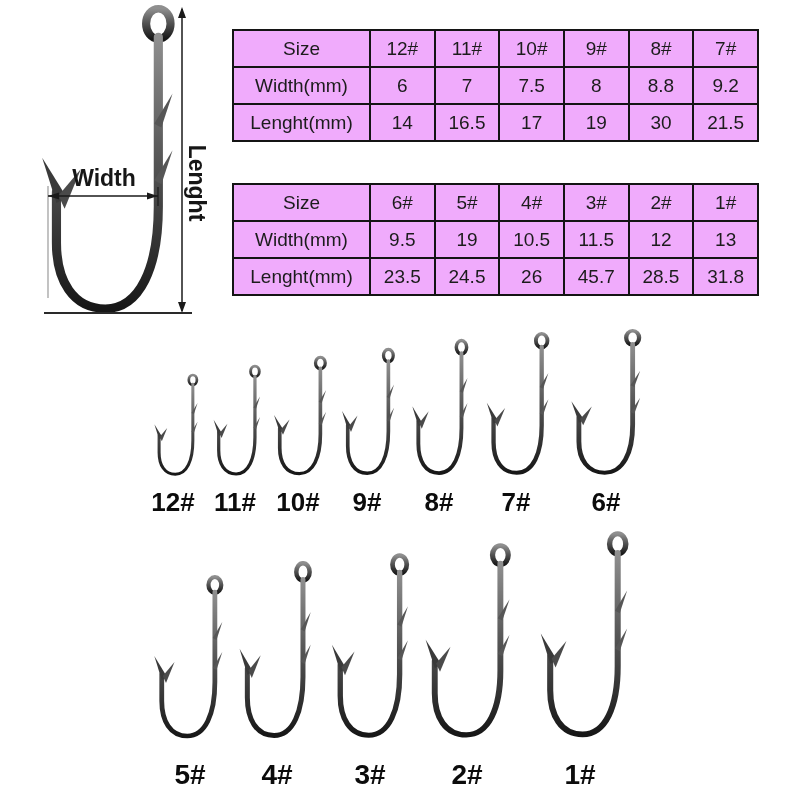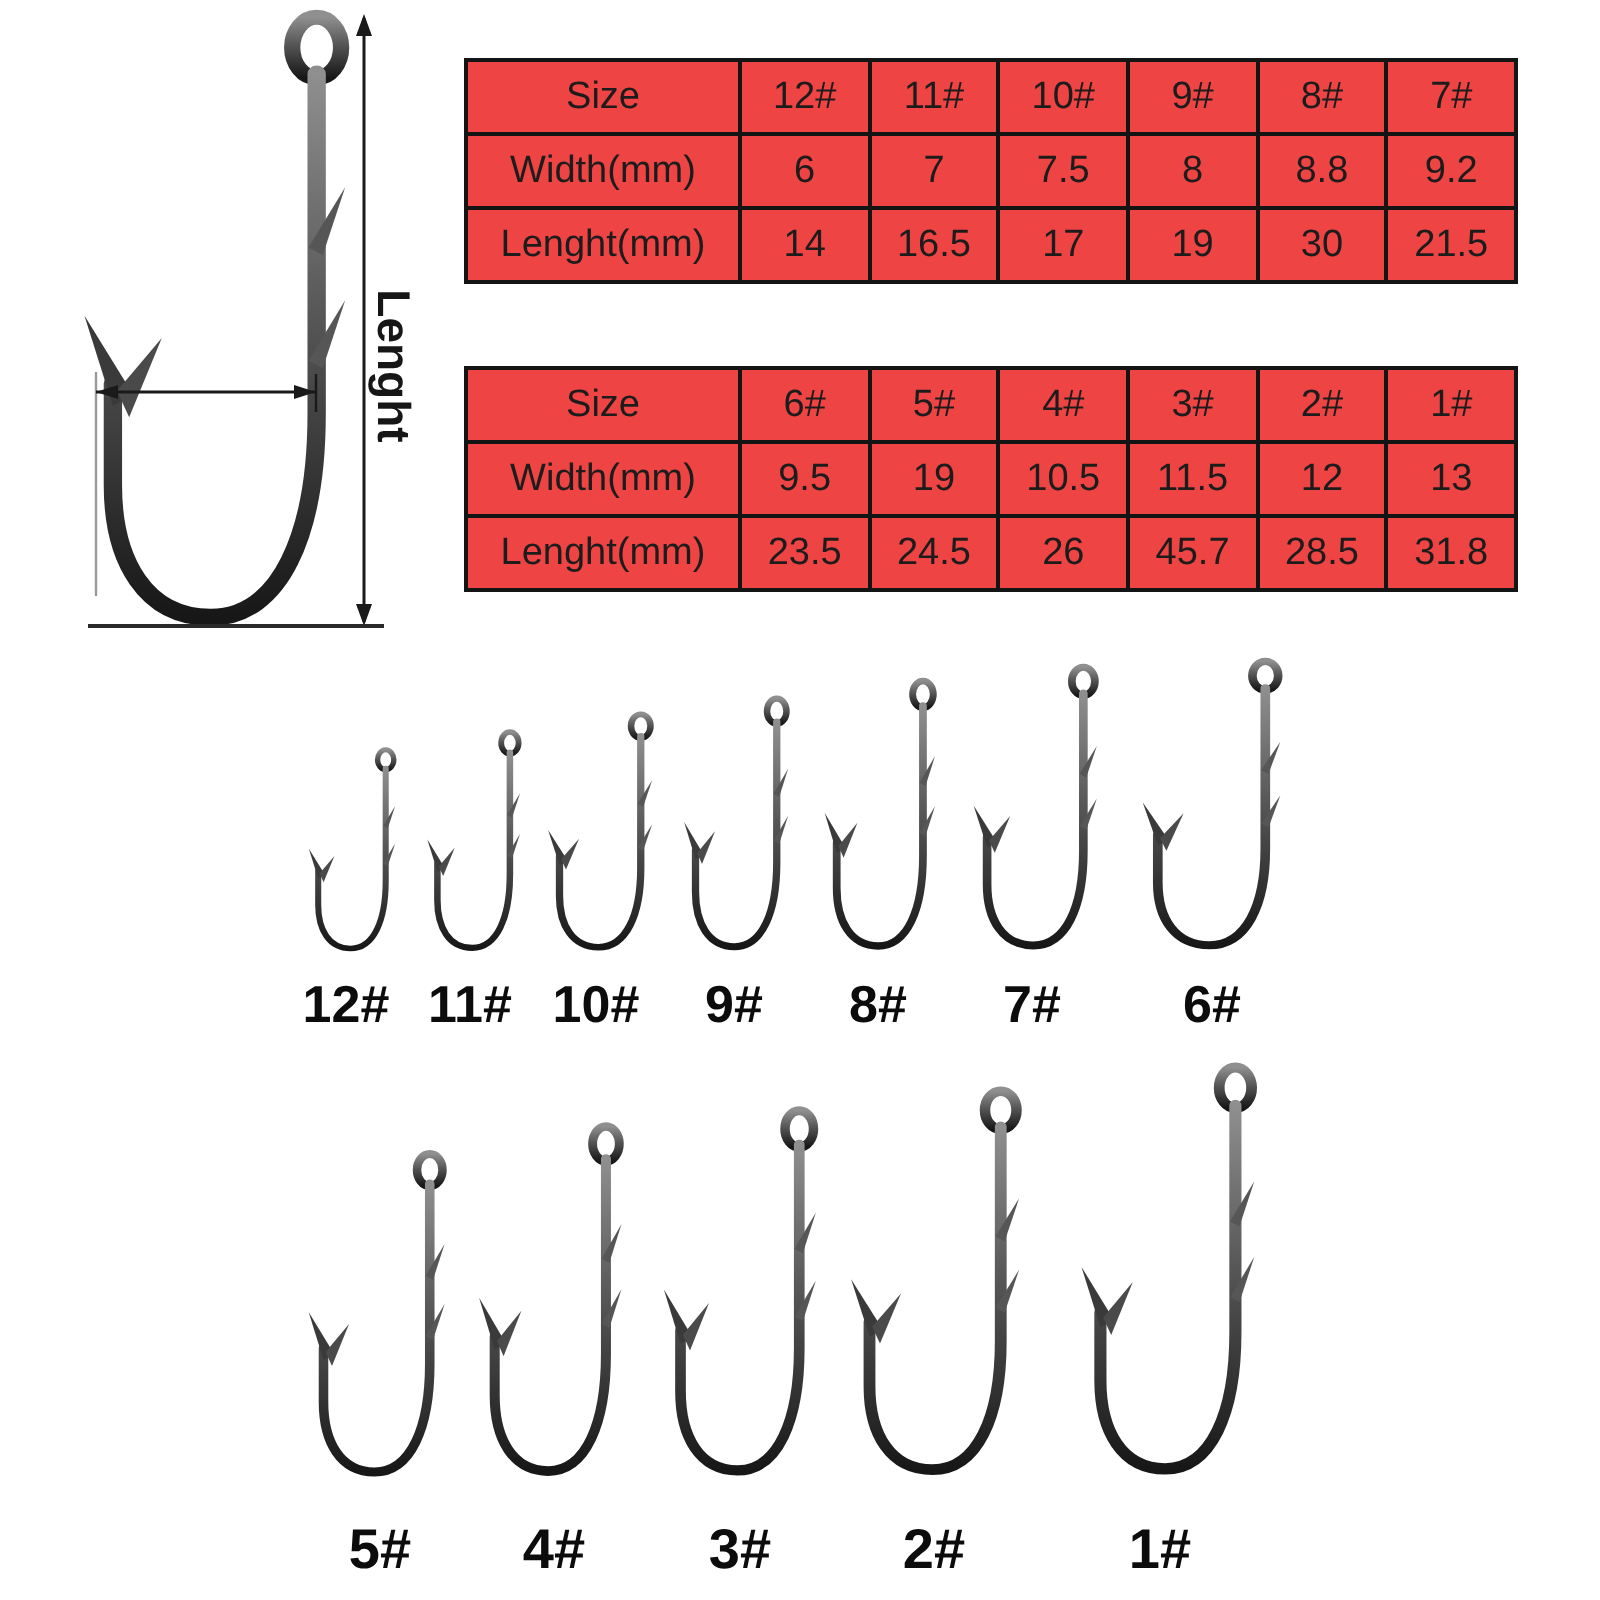--- a/index.html
+++ b/index.html
@@ -8,21 +8,21 @@
     font-family:"Liberation Sans",sans-serif;overflow:hidden;color:#1c1c1c;
   }
   .abs{position:absolute;}
   
   table.spec{
     position:absolute;border-collapse:collapse;table-layout:fixed;
     width:527px;background:#fff;
   }
   table.spec td{
     border:2px solid #141414;text-align:center;vertical-align:middle;
-    font-size:19px;color:#1c1c1c;height:35px;padding:0 1px;background:#ef4444;
+    font-size:19px;color:#1c1c1c;height:35px;padding:0 1px;background:#f0abfc;
     white-space:nowrap;
   }
   td.rh{width:133px;}
   
   .hook-label{
     position:absolute;text-align:center;font-weight:700;color:#0c0c0c;width:90px;
   }
   .lbl-m{font-size:26px;top:487px;}
   .lbl-b{font-size:28px;top:759px;}
   
@@ -68,20 +68,21 @@
     <polygon points="138,196 127,192.5 127,199.5" fill="#1a1a1a"></polygon>
     <line x1="138" y1="187" x2="138" y2="206" stroke="#1a1a1a" stroke-width="1.2"></line>
 
     <line x1="162" y1="9" x2="162" y2="311" stroke="#1a1a1a" stroke-width="1.5"></line>
     <polygon points="162,7 158,18 166,18" fill="#1a1a1a"></polygon>
     <polygon points="162,313 158,302 166,302" fill="#1a1a1a"></polygon>
 
     <line x1="24" y1="313" x2="172" y2="313" stroke="#2a2a2a" stroke-width="2"></line>
   </svg>
 
+  <div class="dim-label" style="left:48px;top:165px;width:112px">Width</div>
   <div class="dim-label dim-rot" style="left:137px;top:170px;width:120px;height:26px">Lenght</div>
 
   <table class="spec" style="left:232px;top:29px">
     <tbody>
       <tr>
         <td class="rh">Size</td>
         <td>12#</td>
         <td>11#</td>
         <td>10#</td>
         <td>9#</td>

